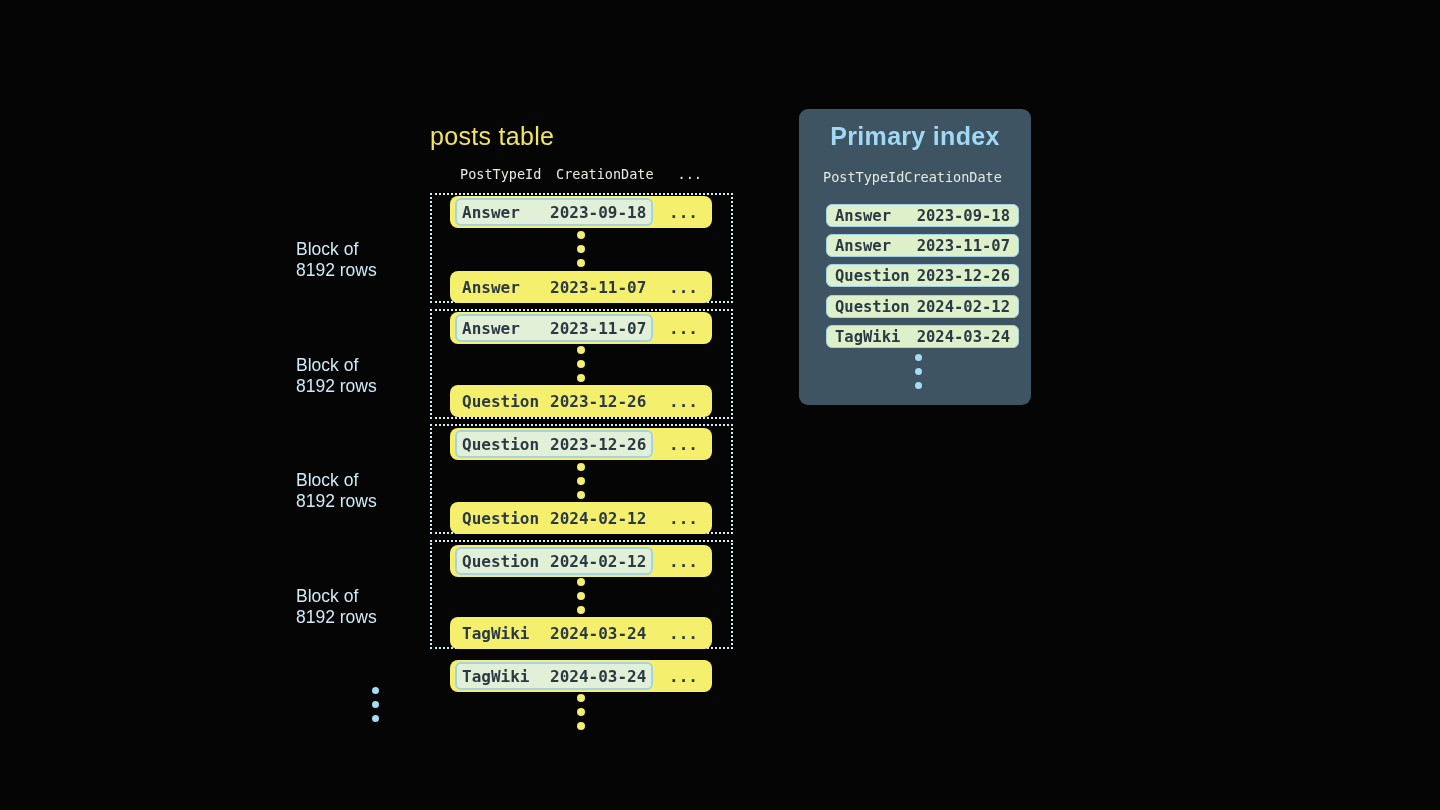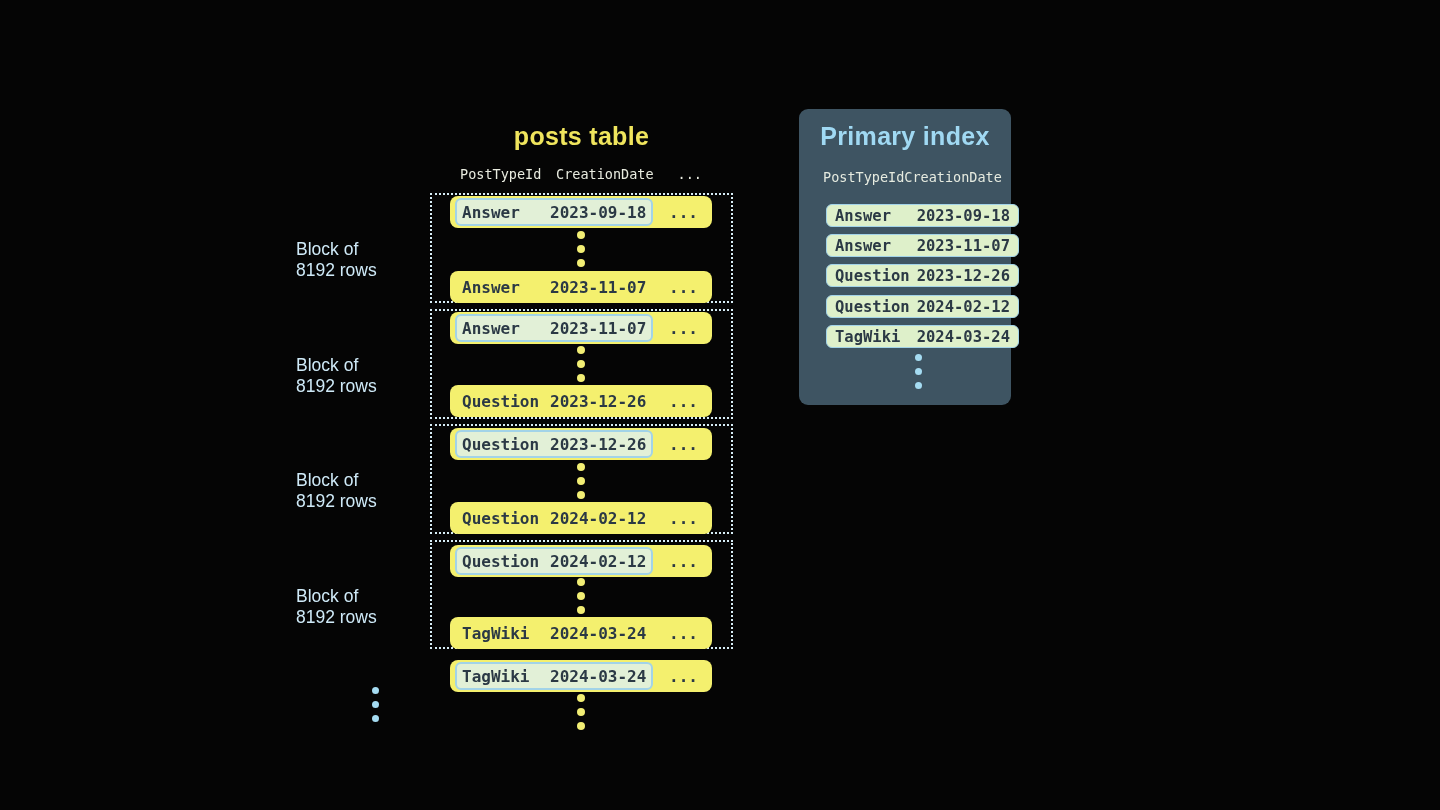--- a/index.html
+++ b/index.html
@@ -1,21 +1,21 @@
 <!DOCTYPE html>
 <html><head>
 <meta charset="utf-8">
 <style>
   html,body{margin:0;padding:0;background:#050505;}
   .stage{position:relative;width:1440px;height:810px;background:#050505;overflow:hidden;
          font-family:"Liberation Sans",sans-serif;}
 
   
-  .ptitle{position:absolute;left:430px;top:122px;width:303px;text-align:center;
-          font-size:25px;font-weight:700;color:#f0e55d;letter-spacing:.3px;}
+  .ptitle{position:absolute;left:430px;top:122px;width:303px;
+          font-size:25px;font-weight:400;color:#f0e55d;letter-spacing:.3px;}
 
   .phead{position:absolute;left:450px;top:166px;width:262px;display:flex;align-items:center;
          padding:0 10px 0 10px;box-sizing:border-box;
          font-family:"DejaVu Sans Mono",monospace;font-size:13.5px;color:#e9ece0;}
   .phead .htype{width:96px;}
   .phead .hell{margin-left:auto;}
 
   .dblock{position:absolute;left:430px;width:303px;border:2px dotted #d6ecf5;
           box-sizing:border-box;background:transparent;}
 
@@ -34,21 +34,21 @@
   .blabel{position:absolute;left:296px;width:160px;text-align:left;color:#cfeaf8;
           font-size:17.5px;line-height:21px;font-weight:500;}
 
   .vdots{position:absolute;display:flex;flex-direction:column;align-items:center;gap:6px;}
   .vdots i{display:block;width:8px;height:8px;border-radius:50%;background:#f2ee74;}
   .vdots.blue i{width:7px;height:7px;background:#a5dcf2;}
   .vdots.blue{gap:7px;}
 
   
   .panel{position:absolute;left:799px;top:109px;width:212px;height:296px;
-         background:#3e5462;border-radius:9px;}
+         background:#3e5462;border-radius:9px;padding-left:20px;}
   .panel-title{position:absolute;top:13px;left:0;right:0;text-align:center;
                color:#a0d9f3;font-size:25px;font-weight:700;letter-spacing:.3px;}
   .panel-head{position:absolute;top:60px;left:24px;right:30px;display:flex;
               justify-content:space-between;font-family:"DejaVu Sans Mono",monospace;
               font-size:13.5px;color:#e6ebe0;}
   .irow{position:absolute;left:27px;width:193px;height:23px;background:#def0ca;
         border:1.5px solid #a2d3e8;border-radius:6px;display:flex;align-items:center;
         justify-content:space-between;padding:0 8px;box-sizing:border-box;
         font-family:"DejaVu Sans Mono",monospace;font-weight:700;font-size:15.5px;color:#2b3945;}
   .panel .vdots{left:116px;top:245px;}

